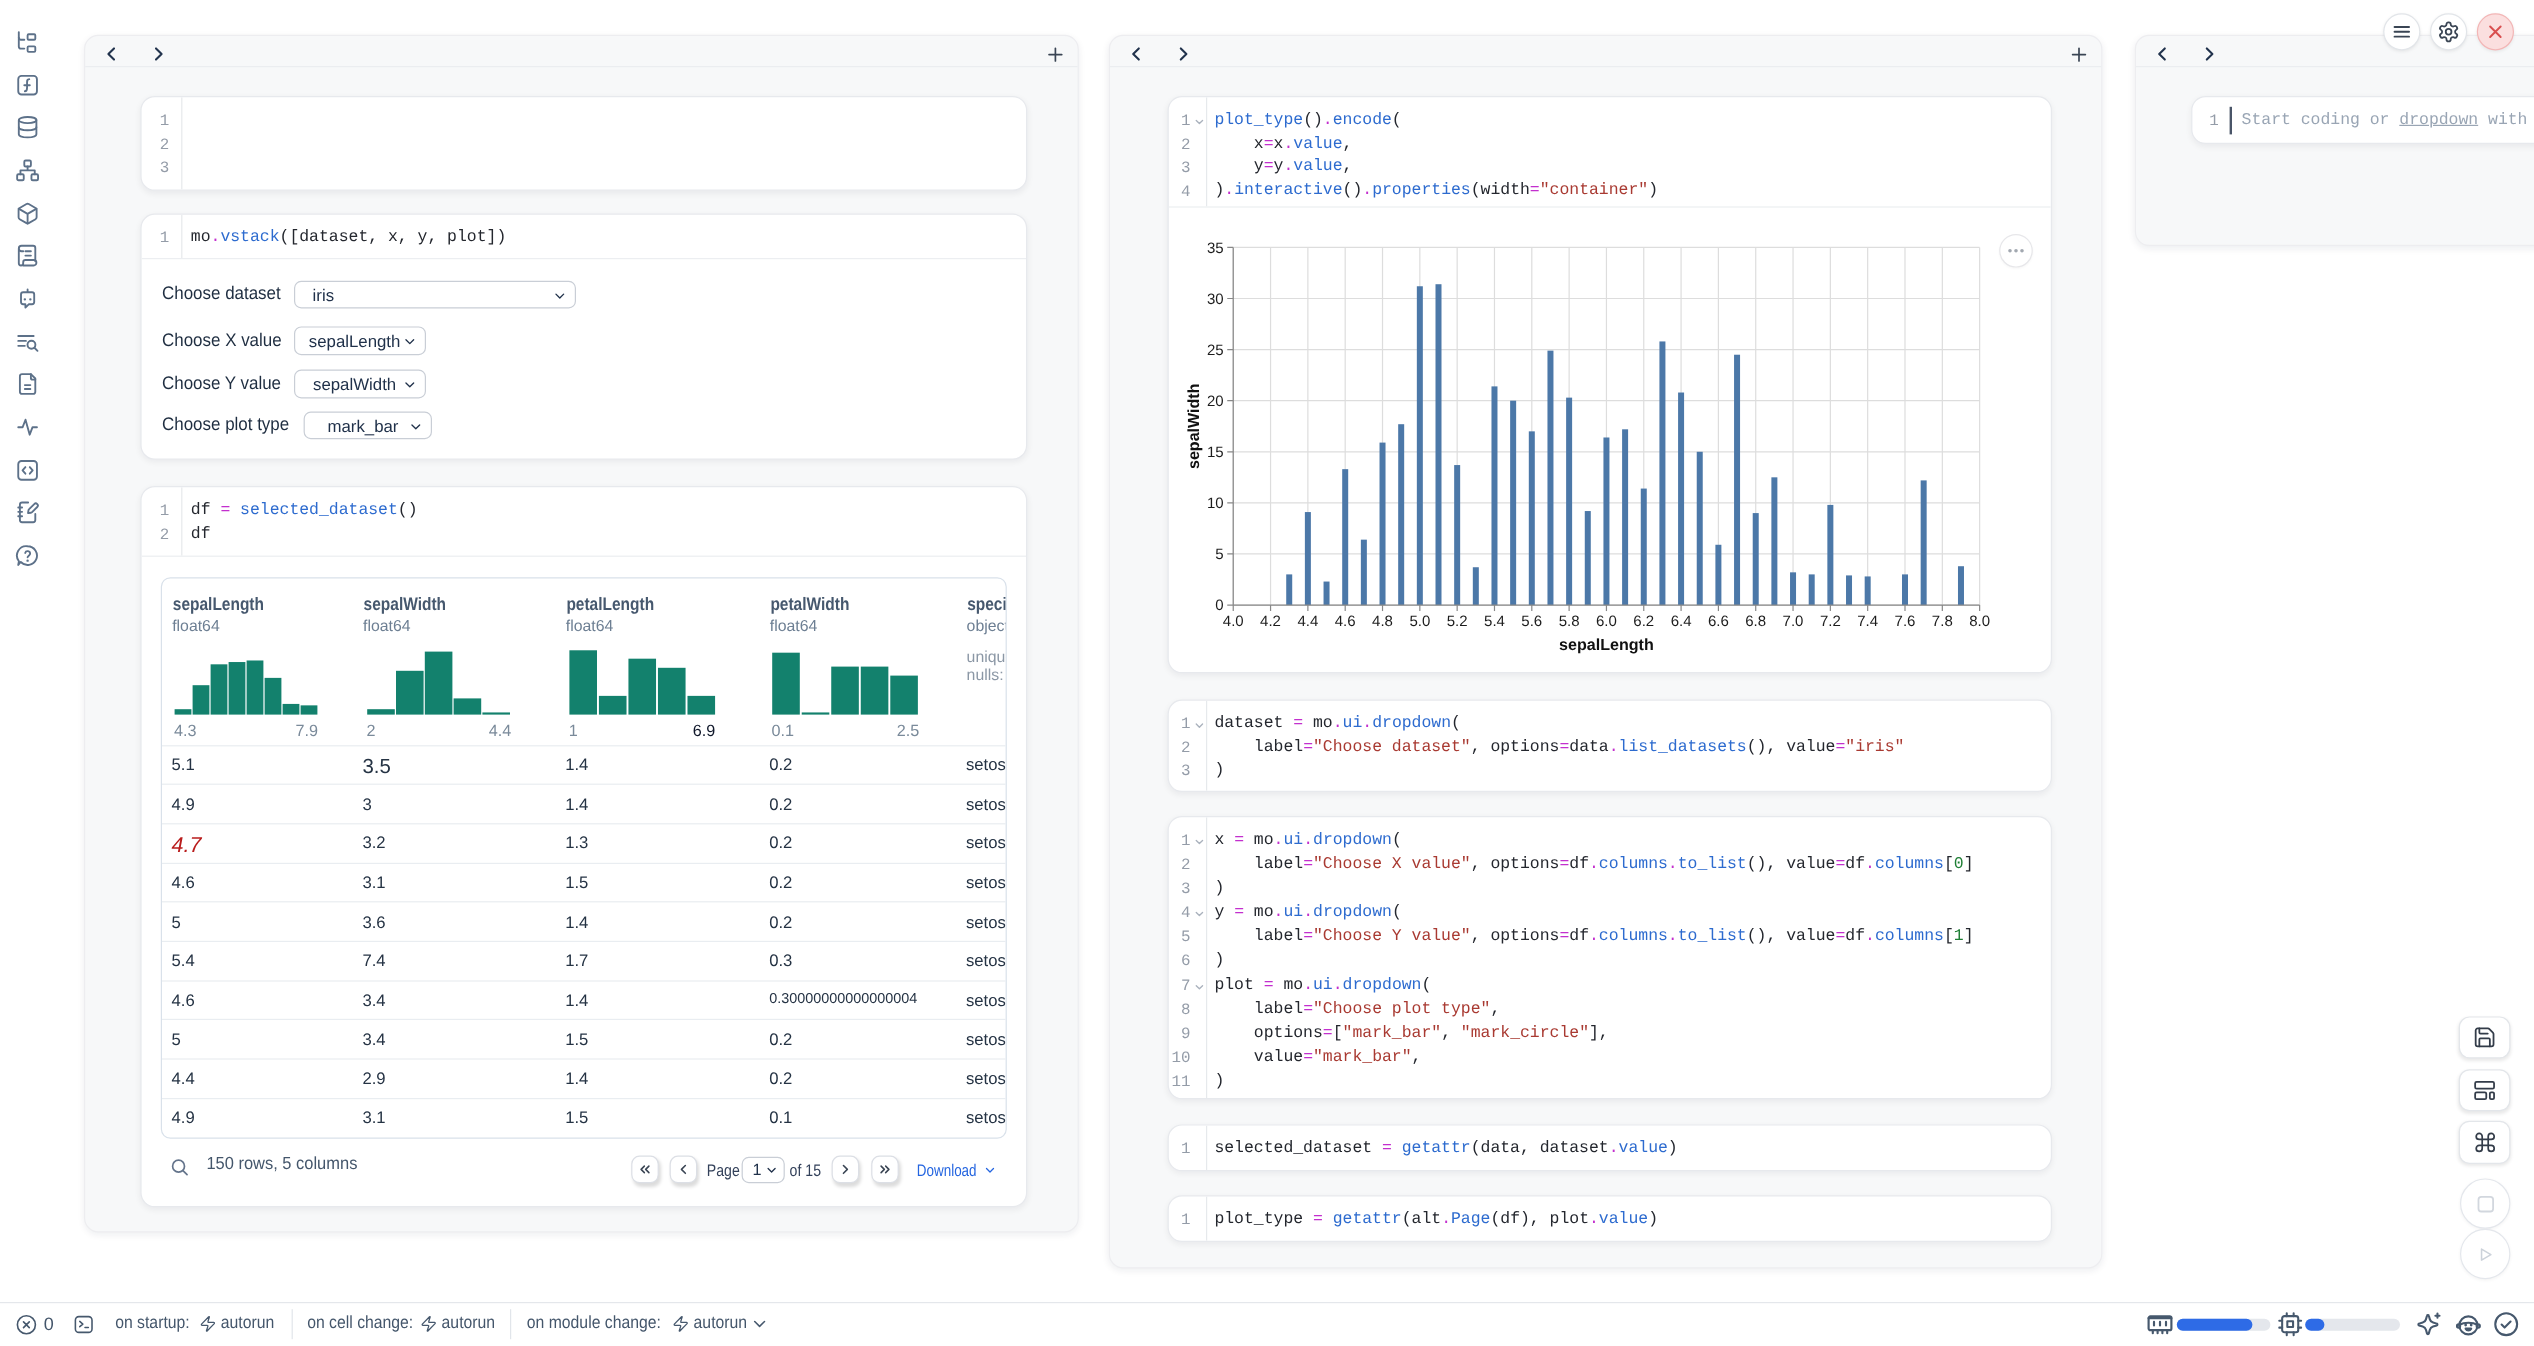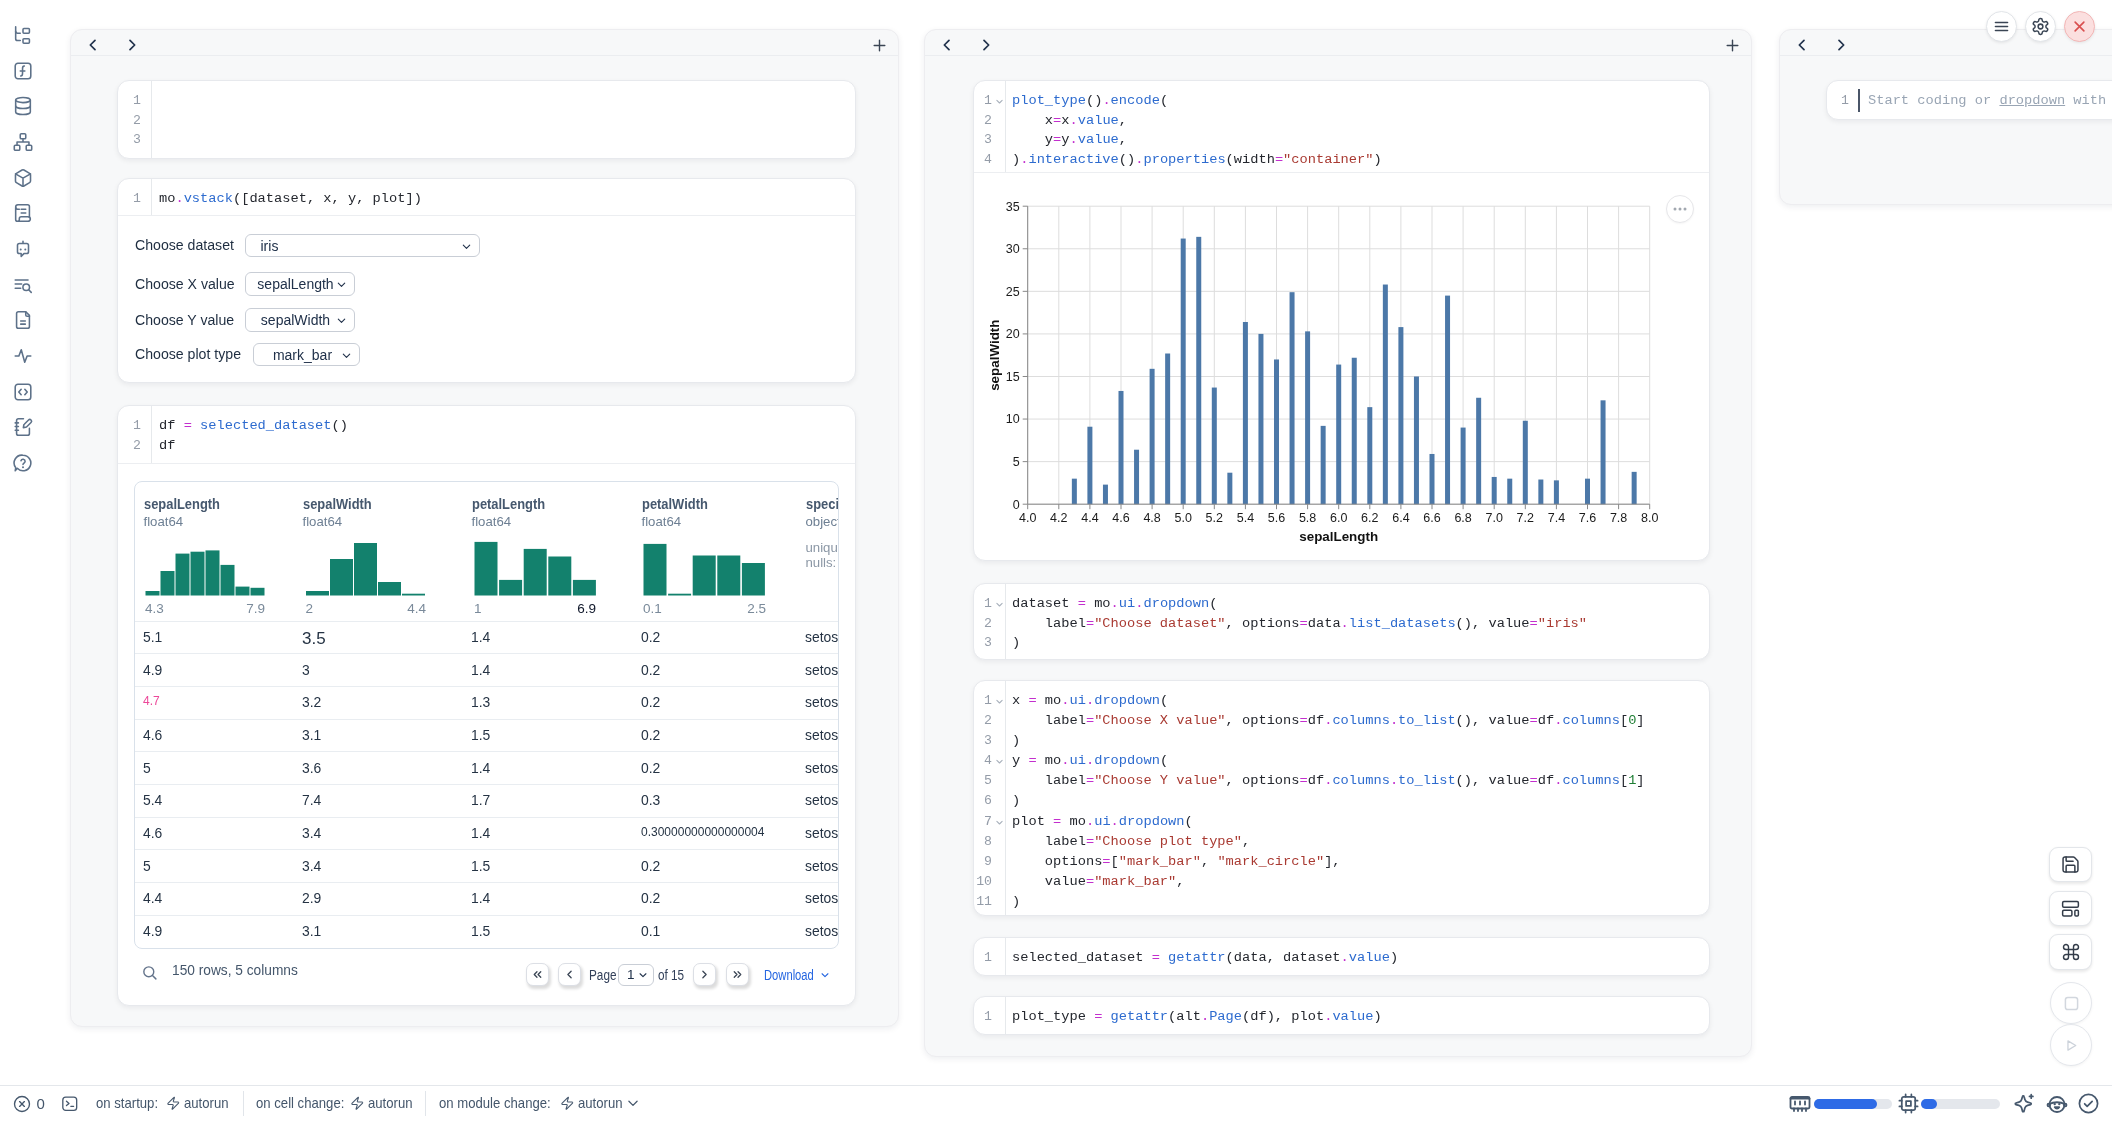--- a/index.html
+++ b/index.html
@@ -236,21 +236,21 @@
         <div class="abs" style="left:336.5px;top:147.3px;font-size:13.9px;color:#253344;">1.4</div>
         <div class="abs" style="left:506.5px;top:147.3px;font-size:13.9px;color:#253344;">0.2</div>
         <div class="abs" style="left:670.5px;top:147.3px;font-size:13.9px;color:#253344;">setosa</div>
         <div class="abs" style="left:0;top:171.7px;width:705px;height:1px;background:#e9edf1;"></div>
         <div class="abs" style="left:8.5px;top:180.0px;font-size:13.9px;color:#253344;">4.9</div>
         <div class="abs" style="left:167.5px;top:180.0px;font-size:13.9px;color:#253344;">3</div>
         <div class="abs" style="left:336.5px;top:180.0px;font-size:13.9px;color:#253344;">1.4</div>
         <div class="abs" style="left:506.5px;top:180.0px;font-size:13.9px;color:#253344;">0.2</div>
         <div class="abs" style="left:670.5px;top:180.0px;font-size:13.9px;color:#253344;">setosa</div>
         <div class="abs" style="left:0;top:204.4px;width:705px;height:1px;background:#e9edf1;"></div>
-        <div class="abs" style="left:8.5px;top:212.7px;font-size:12px;color:#ec4899;">4.7</div>
+        <div class="abs" style="left:8.5px;top:212.7px;font-size:18px;color:#b91c1c;font-style:italic;">4.7</div>
         <div class="abs" style="left:167.5px;top:212.7px;font-size:13.9px;color:#253344;">3.2</div>
         <div class="abs" style="left:336.5px;top:212.7px;font-size:13.9px;color:#253344;">1.3</div>
         <div class="abs" style="left:506.5px;top:212.7px;font-size:13.9px;color:#253344;">0.2</div>
         <div class="abs" style="left:670.5px;top:212.7px;font-size:13.9px;color:#253344;">setosa</div>
         <div class="abs" style="left:0;top:237.1px;width:705px;height:1px;background:#e9edf1;"></div>
         <div class="abs" style="left:8.5px;top:245.4px;font-size:13.9px;color:#253344;">4.6</div>
         <div class="abs" style="left:167.5px;top:245.4px;font-size:13.9px;color:#253344;">3.1</div>
         <div class="abs" style="left:336.5px;top:245.4px;font-size:13.9px;color:#253344;">1.5</div>
         <div class="abs" style="left:506.5px;top:245.4px;font-size:13.9px;color:#253344;">0.2</div>
         <div class="abs" style="left:670.5px;top:245.4px;font-size:13.9px;color:#253344;">setosa</div>

